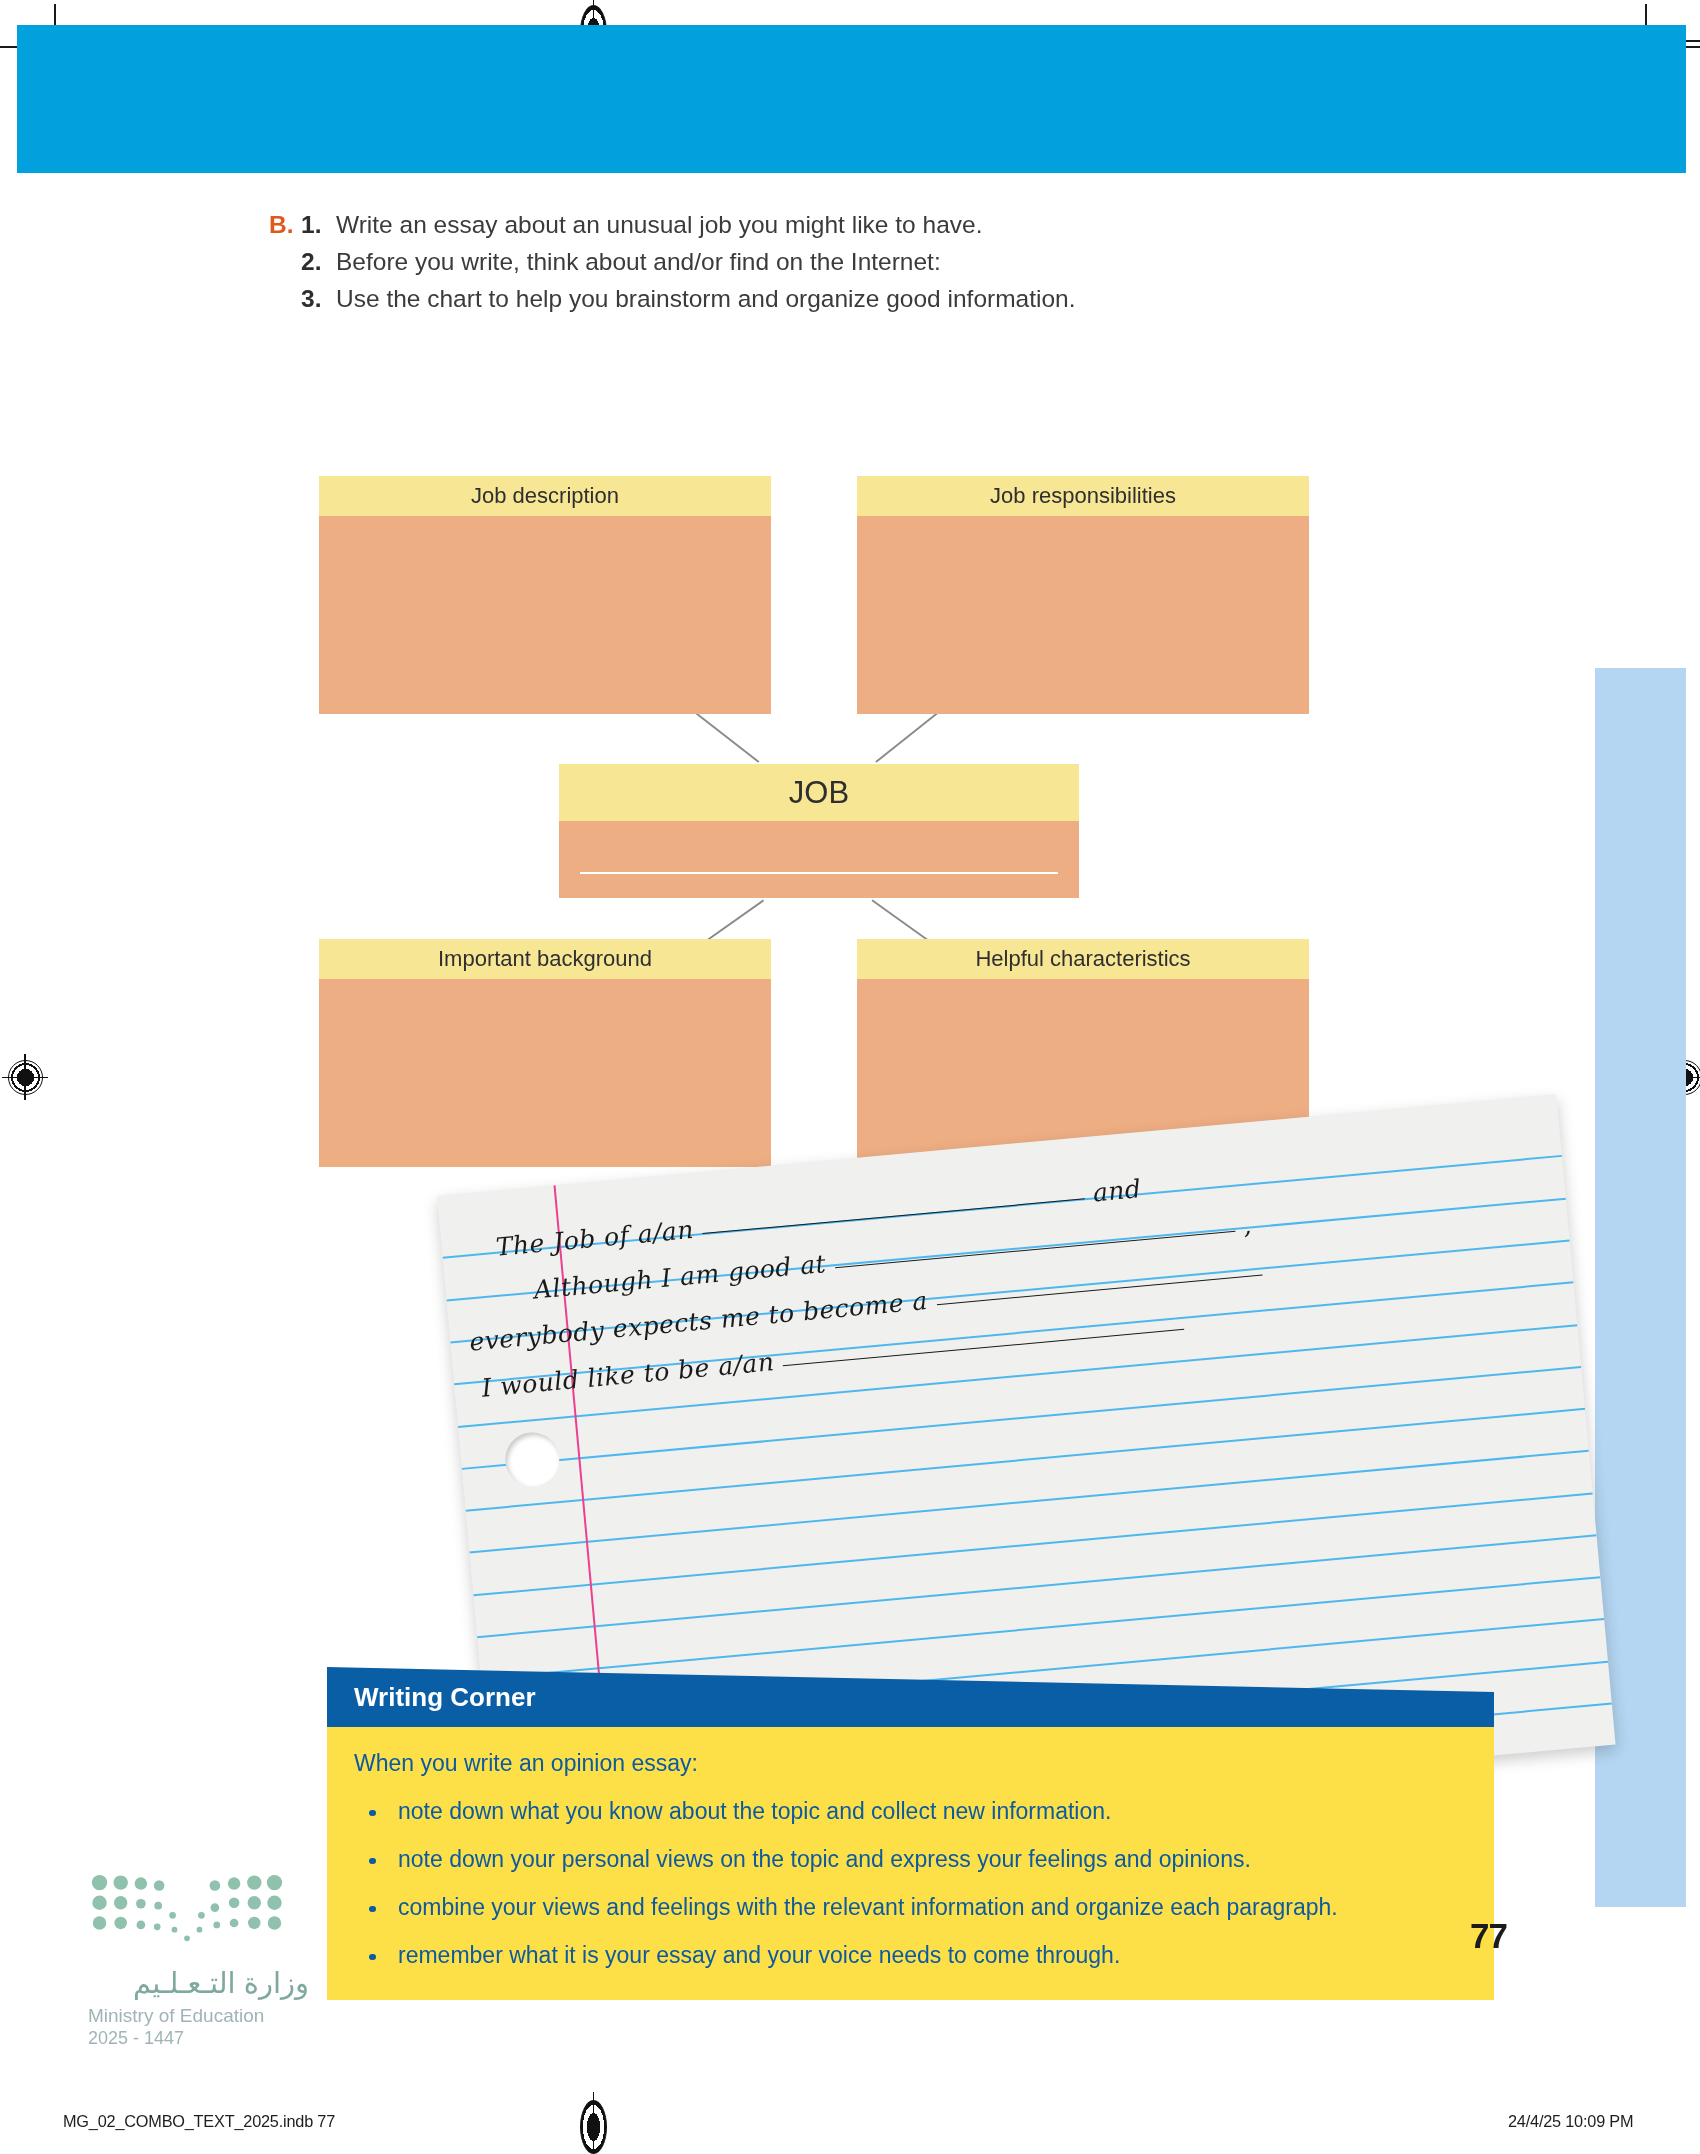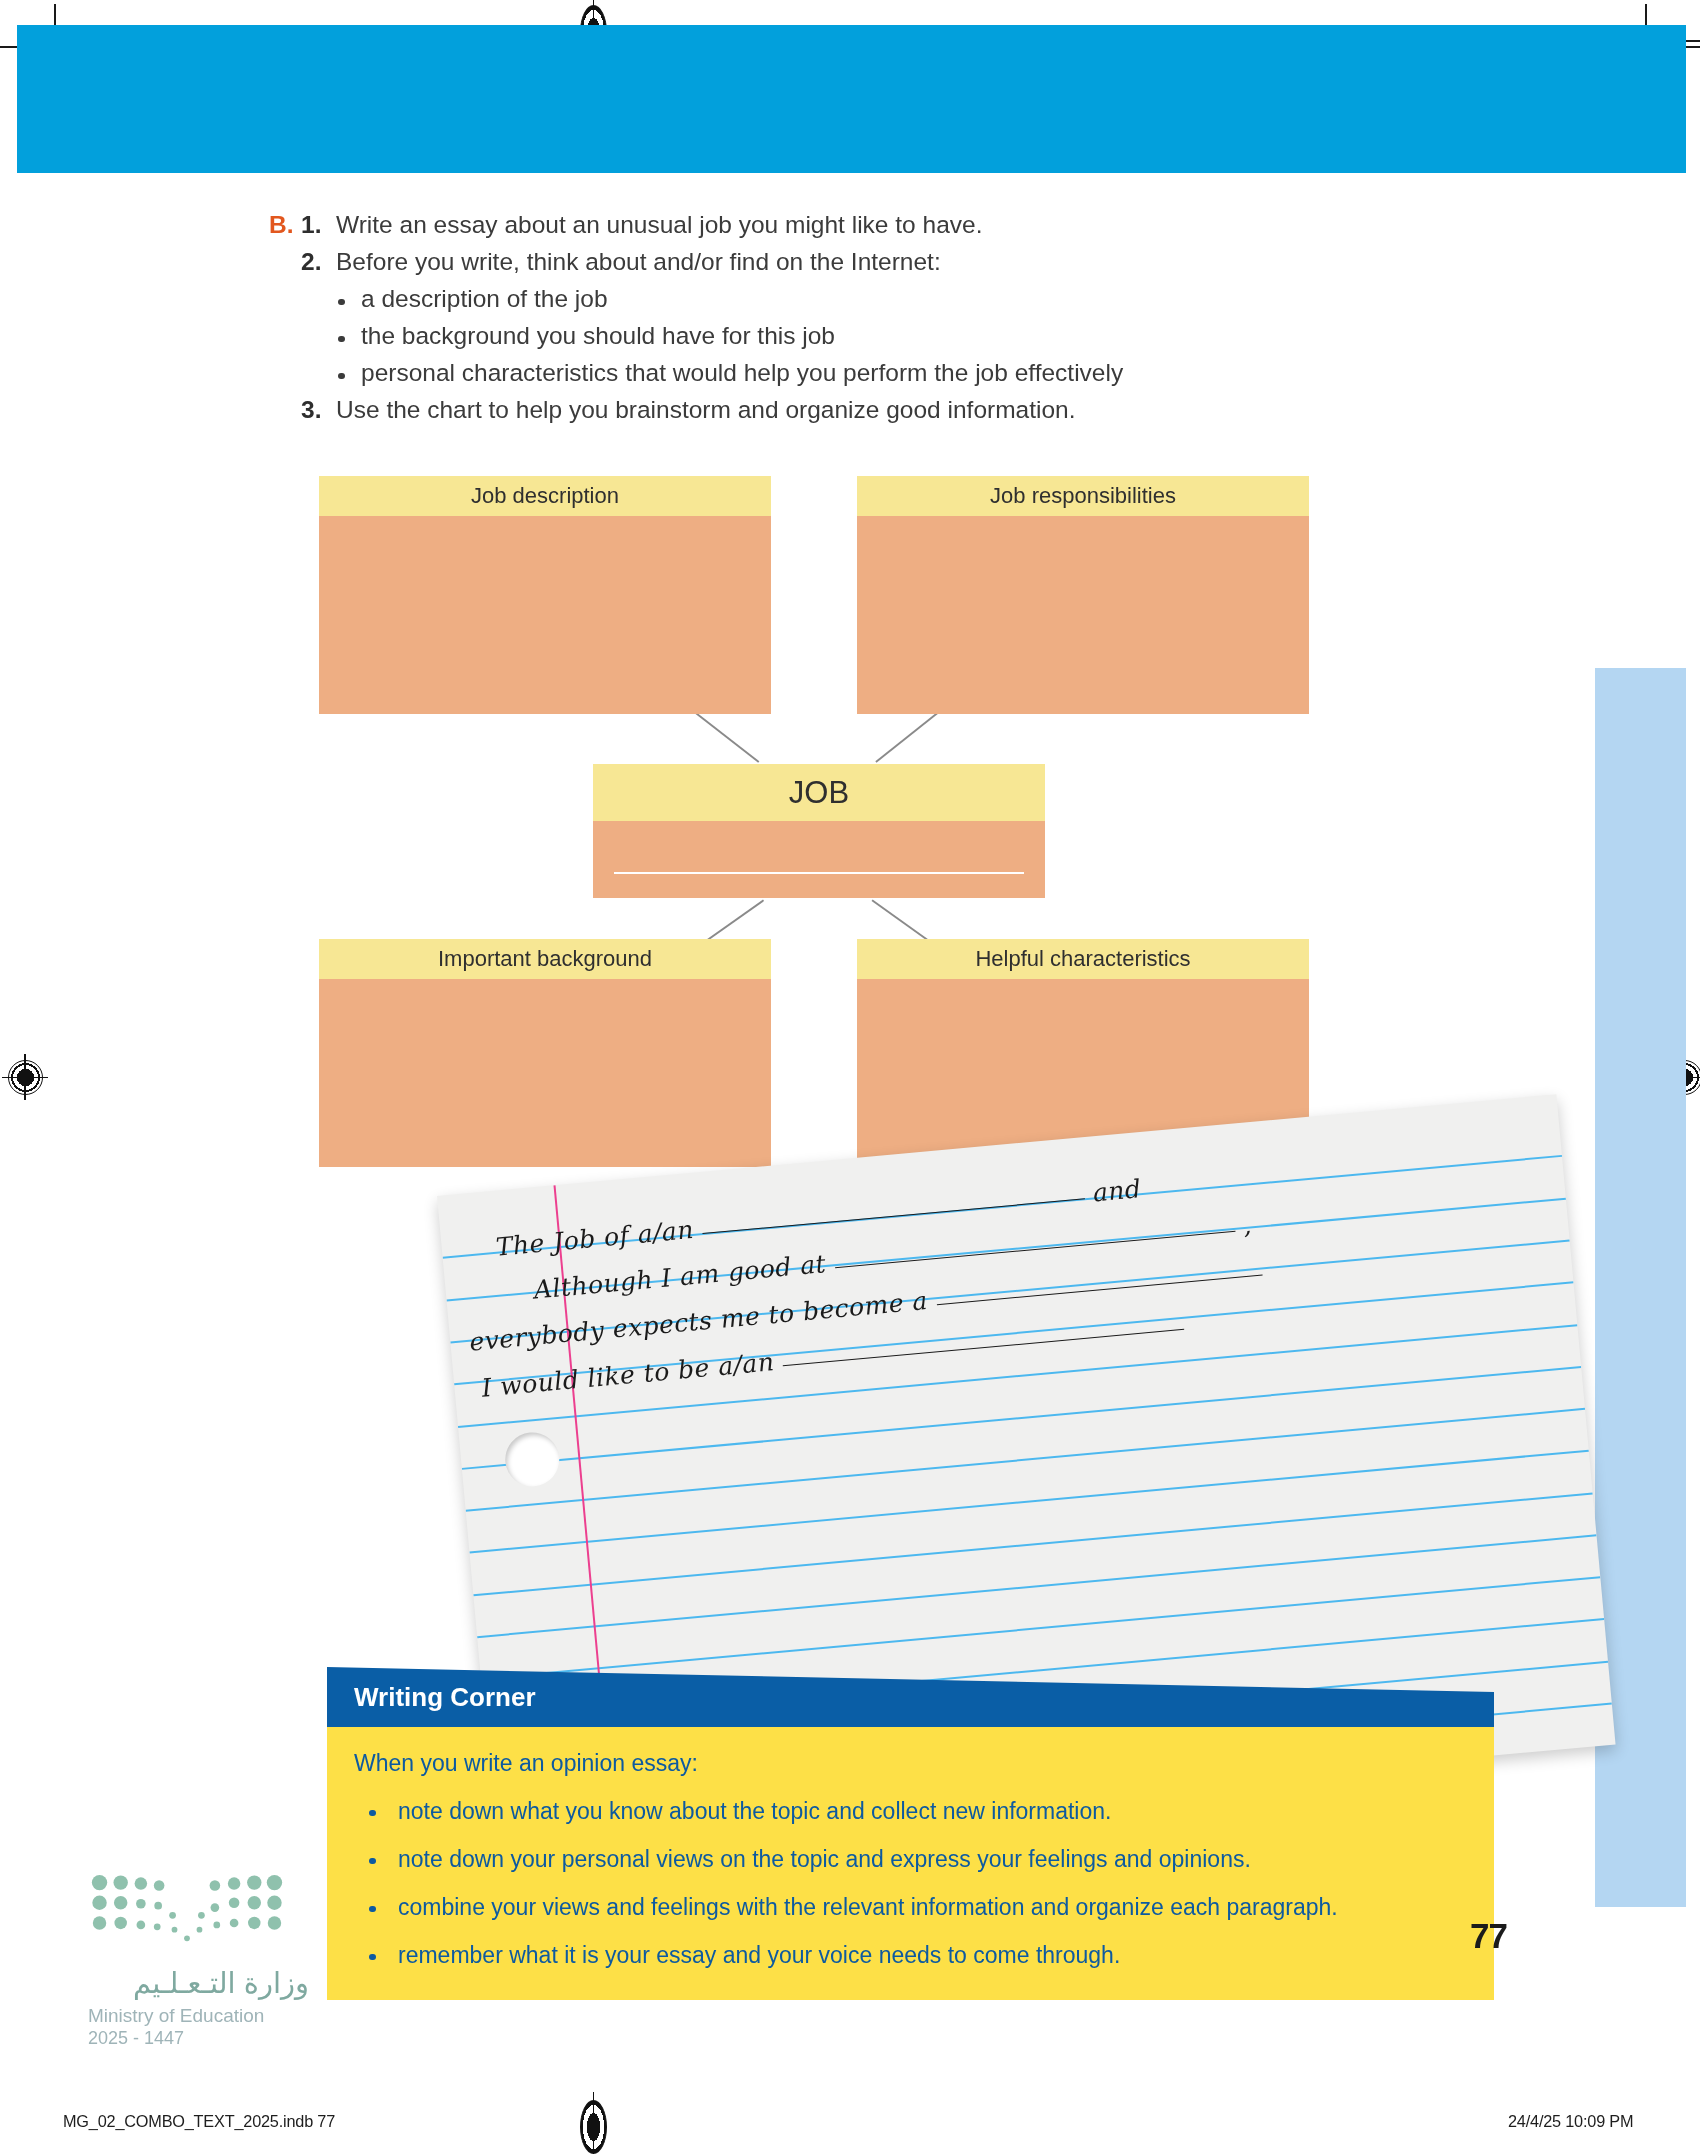--- a/index.html
+++ b/index.html
@@ -137,21 +137,21 @@
 
   #box-job-responsibilities { left: 857px; top: 476px; width: 452px; }
   #box-job-responsibilities .cbox-body { height: 198px; }
 
   #box-important-background { left: 319px; top: 939px; width: 452px; }
   #box-important-background .cbox-body { height: 188px; }
 
   #box-helpful-characteristics { left: 857px; top: 939px; width: 452px; }
   #box-helpful-characteristics .cbox-body { height: 188px; }
 
-  #box-job-center { left: 593px; top: 764px; width: 452px; }
+  #box-job-center { left: 559px; top: 764px; width: 520px; }
   #box-job-center .cbox-head {
     font-size: 31px;
     padding: 12.5px 0 13.4px 0;
   }
   #box-job-center .cbox-body {
     height: 77px;
     position: relative;
   }
   #box-job-center .write-rule {
     position: absolute;
@@ -342,25 +342,20 @@
     <span class="ins-letter">B.</span>
     <span class="ins-num">1.</span>
     <span class="ins-text">Write an essay about an unusual job you might like to have.</span>
   </div>
 
   <div class="ins-row">
     <span class="ins-num indent">2.</span>
     <span class="ins-text">Before you write, think about and/or find on the Internet:</span>
   </div>
 
-  <ul class="ins-bullets">
-    <li>a description of the job</li>
-    <li>the background you should have for this job</li>
-    <li>personal characteristics that would help you perform the job effectively</li>
-  </ul>
 
   <div class="ins-row">
     <span class="ins-num indent">3.</span>
     <span class="ins-text">Use the chart to help you brainstorm and organize good information.</span>
   </div>
 </div>
 
 <div class="chart-area">
 
   <svg class="connector" style="left:0; top:0;" width="1700" height="2155" viewBox="0 0 1770 2243">

